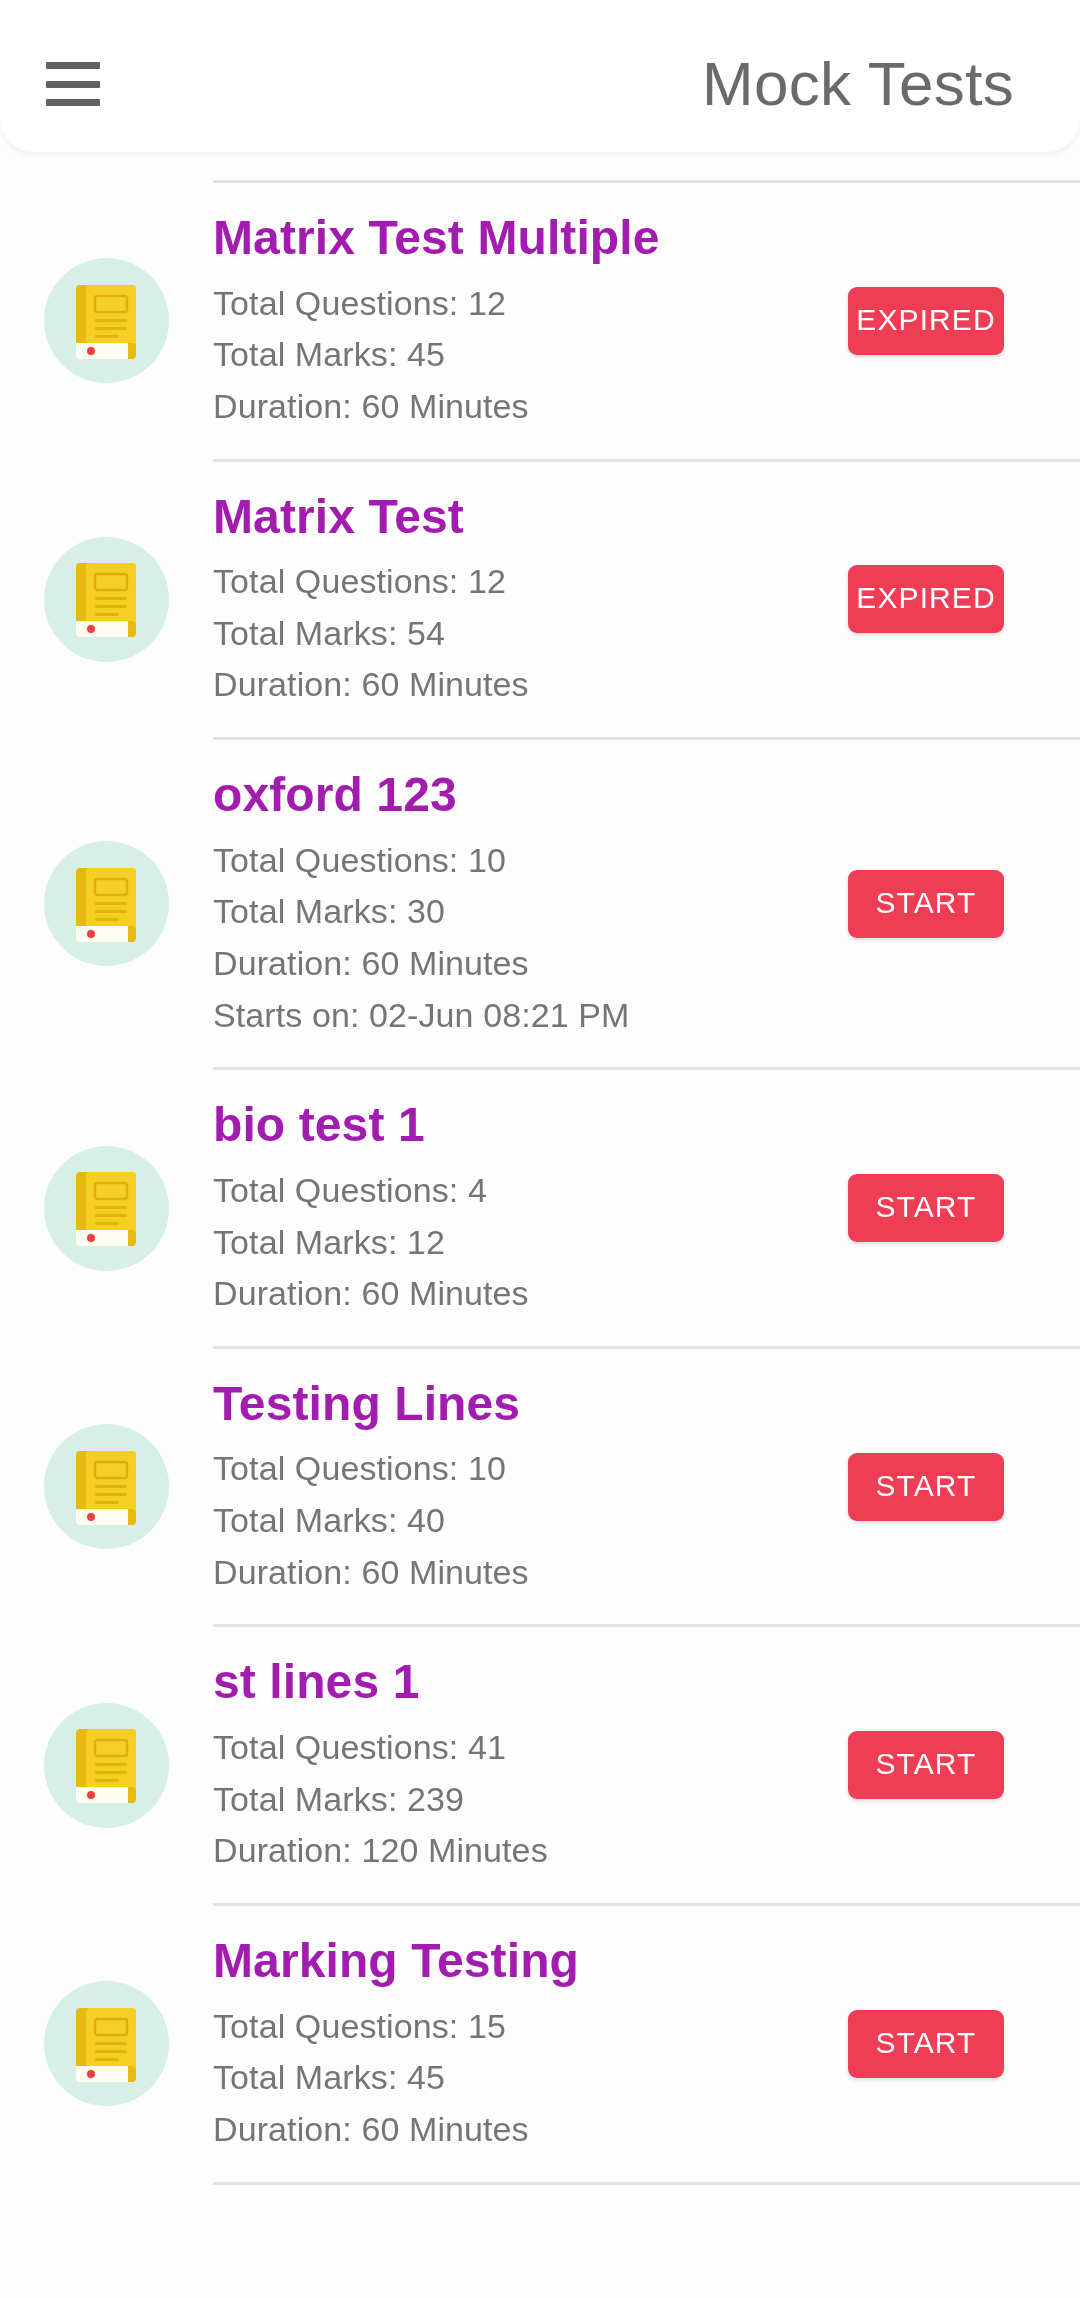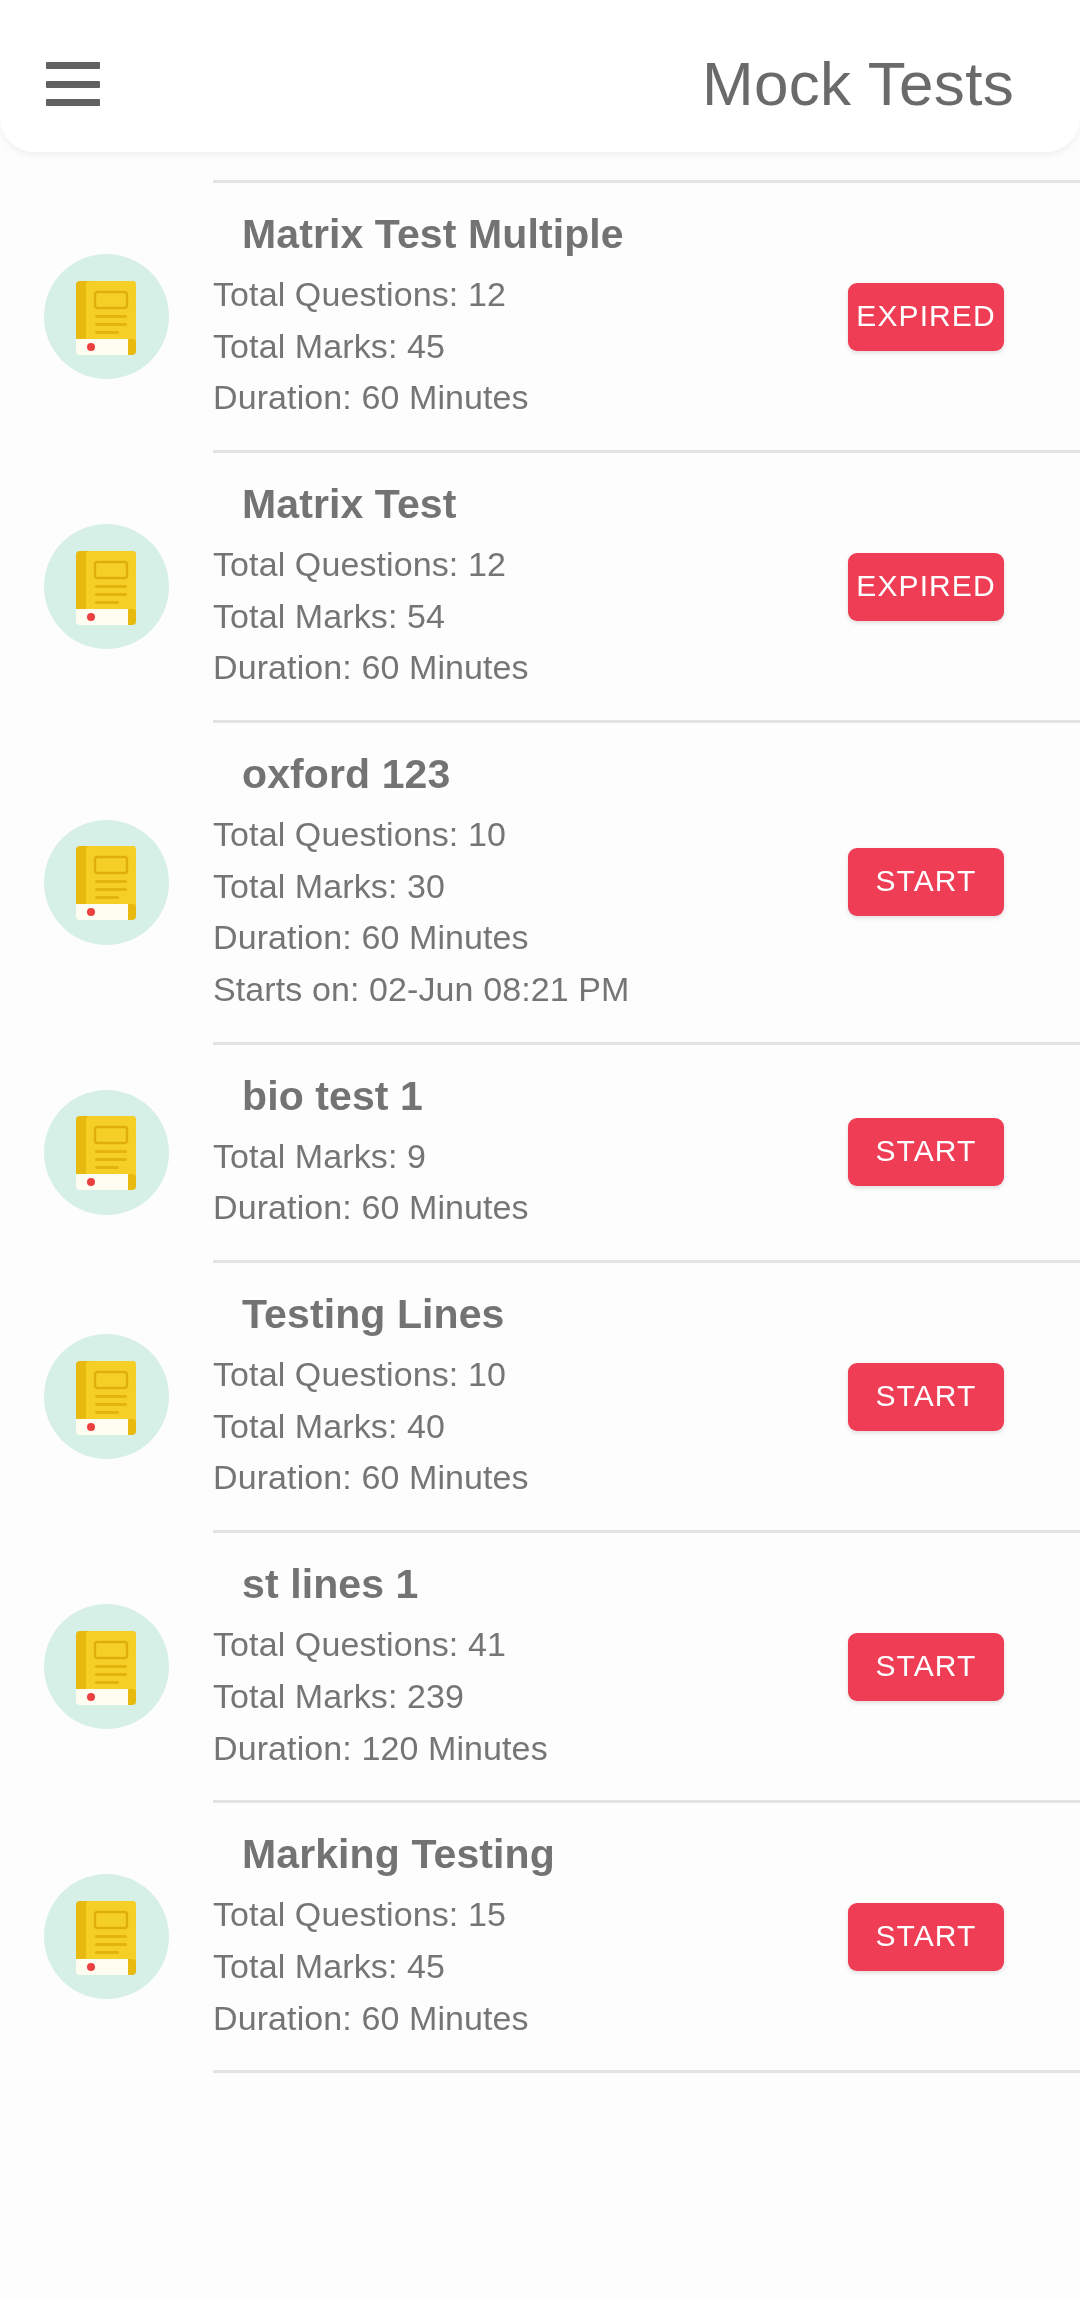--- a/index.html
+++ b/index.html
@@ -65,24 +65,23 @@
     display:flex; align-items:center; justify-content:center;
   }
   .icon-circle svg{ display:block; }
 
   .info{
     flex:1;
     padding:26px 16px 26px 0;
     display:flex; flex-direction:column; justify-content:center;
   }
   .test-title{
-    font-size:41px; font-weight:700; color:#737373;
+    font-size:48px; font-weight:700; color:#a21caf;
     letter-spacing:0.1px; line-height:1.22;
     margin-bottom:10px;
-    margin-left:29px;
   }
   .meta{
     font-size:34px; font-weight:400; color:#757575;
     line-height:1.52; letter-spacing:0.1px;
   }
 
   .action-cell{
     width:232px; flex:none;
     display:flex; align-items:center; 
     padding-right:8px;
@@ -217,21 +216,22 @@
           <rect x="25" y="46" width="32" height="3" rx="1.5" fill="#e2b40c"></rect>
           <rect x="25" y="54" width="24" height="3" rx="1.5" fill="#e2b40c"></rect>
           <path d="M6 62 h54 a4 4 0 0 1 4 4 v8 a4 4 0 0 1 -4 4 H10 a4 4 0 0 1 -4 -4 z" fill="#fffdf2"></path>
           <path d="M58 62 h4 a4 4 0 0 1 4 4 v8 a4 4 0 0 1 -4 4 h-4 z" fill="#e8b90e"></path>
           <circle cx="21" cy="70" r="4" fill="#ec3f3f"></circle>
         </svg>
       </div>
     </div>
     <div class="info">
       <div class="test-title">bio test 1</div>
-      <div class="meta">Total Marks: 9</div>
+      <div class="meta">Total Questions: 4</div>
+      <div class="meta">Total Marks: 12</div>
       <div class="meta">Duration: 60 Minutes</div>
 
     </div>
     <div class="action-cell">
       <div class="badge start">START</div>
     </div>
   </div>
 
   <div class="divider"></div>
   <div class="row">

